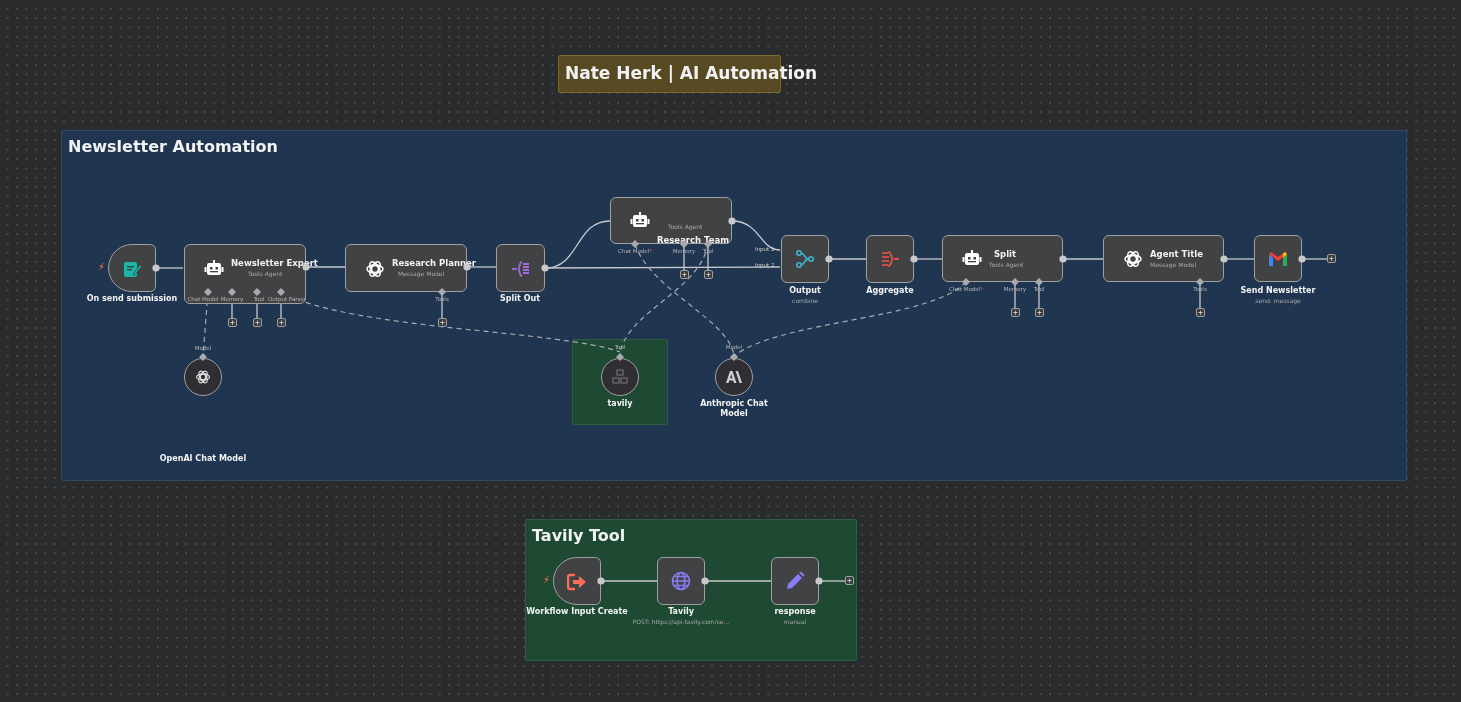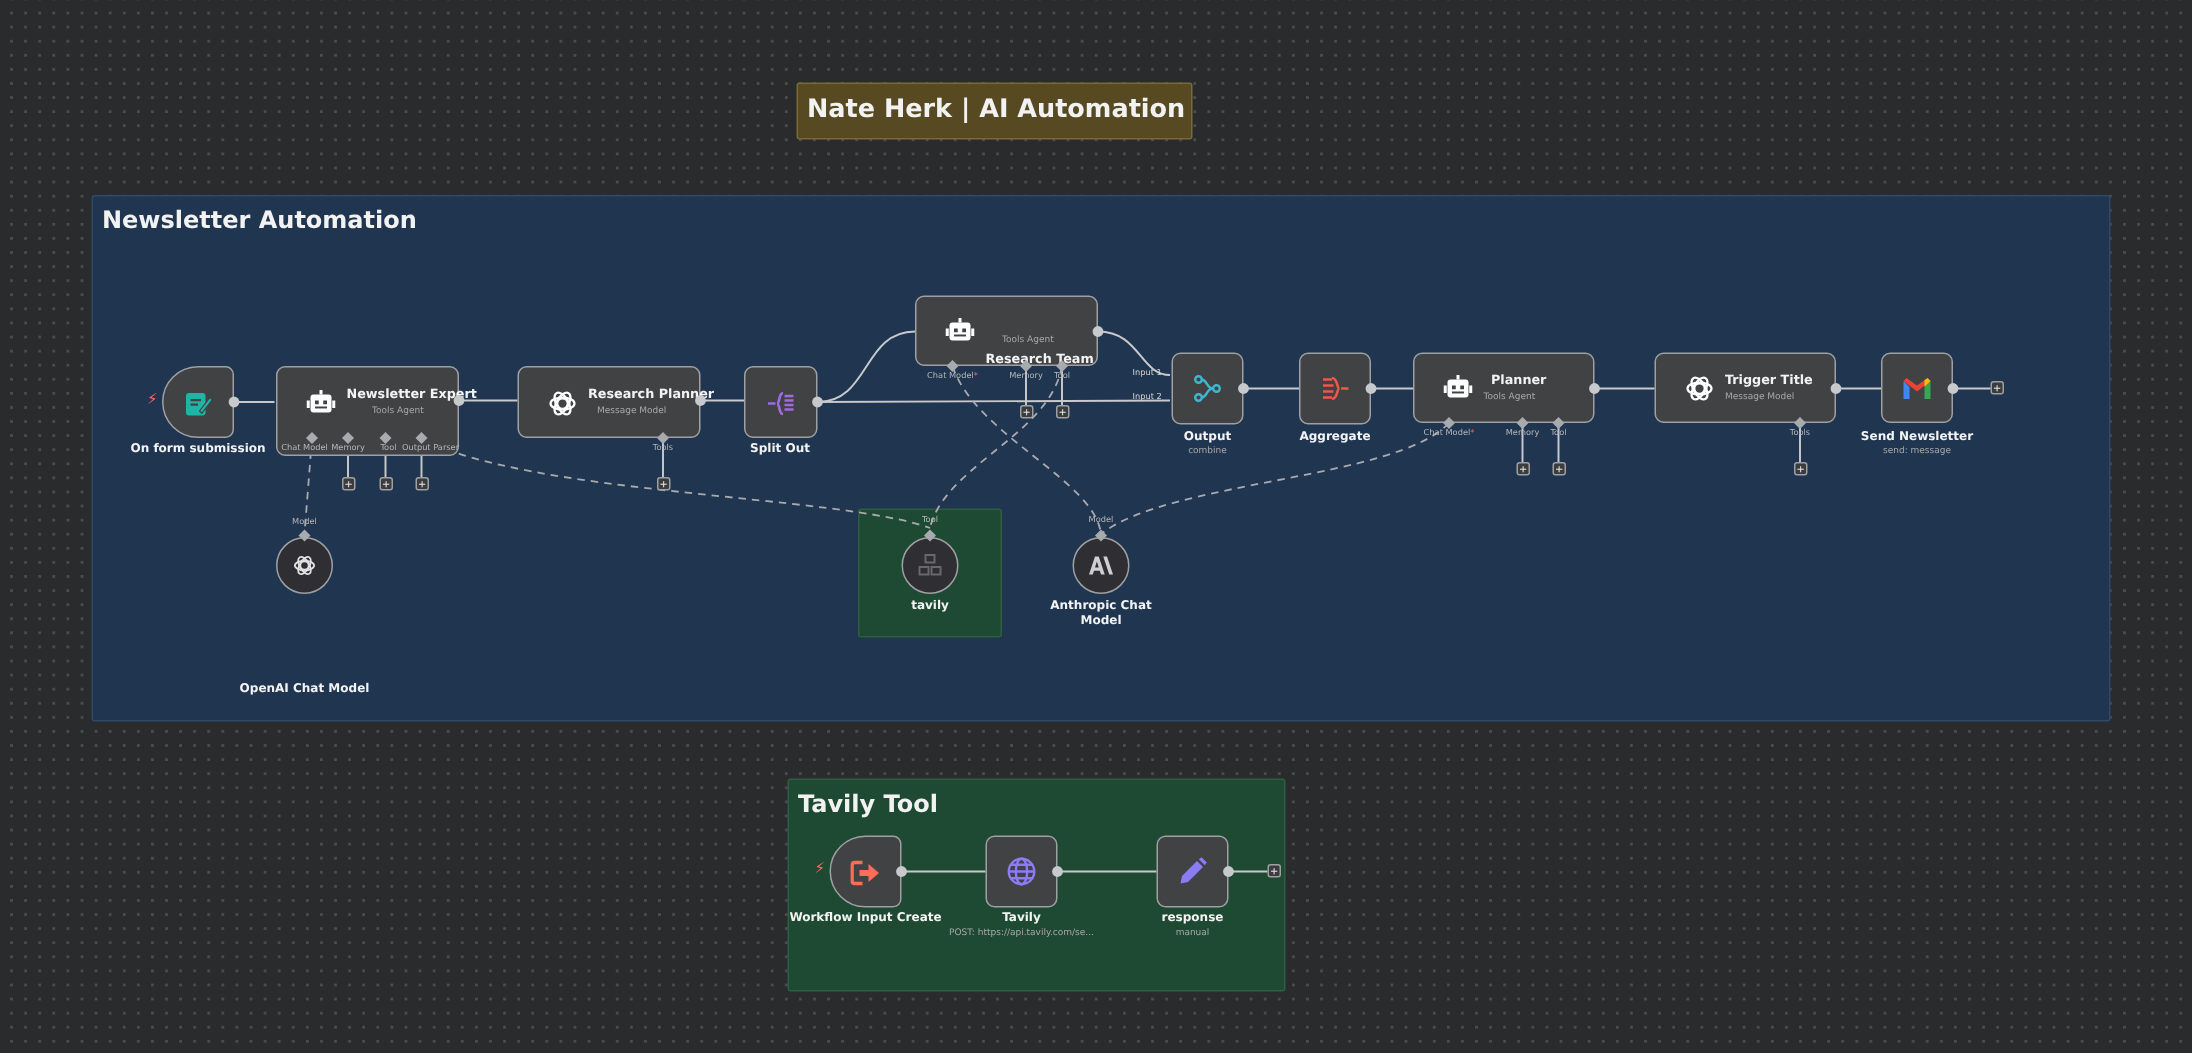--- a/index.html
+++ b/index.html
@@ -7,21 +7,21 @@
     width:1461px; height:702px; overflow:hidden; position:relative;
     background-color:#2a2b2c;
     background-image: radial-gradient(circle, #4a4b4d 0.9px, transparent 1.1px);
     background-size: 9.4px 9.4px;
     background-position: 3px 4px;
     font-family: "DejaVu Sans", sans-serif;
     color:#fff;
   }
   .sticky { position:absolute; box-sizing:border-box; border-radius:2px; }
   .sticky-title { position:absolute; font-weight:bold; color:#f2f2f2; white-space:nowrap; }
-  #note-brand { left:531px; top:55px; width:264px; height:38px; background:#574a22; border:1px solid #7a6a33;text-align:center; }
+  #note-brand { left:558px; top:55px; width:223px; height:38px; background:#574a22; border:1px solid #7a6a33;text-align:center; }
   #note-brand .sticky-title { left:6px; top:7px; font-size:17px; }
   #note-newsletter { left:61px; top:130px; width:1346px; height:351px; background:#1f3550; border:1px solid #30496a; }
   #note-newsletter .sticky-title { left:6px; top:6px; font-size:16px; }
   #note-tavily-small { left:572px; top:339px; width:96px; height:86px; background:#1e4a33; border:1px solid #2d5e42; }
   #note-tavily-tool { left:525px; top:519px; width:332px; height:142px; background:#1e4a33; border:1px solid #2d5e42; }
   #note-tavily-tool .sticky-title { left:6px; top:6px; font-size:16px; }
 
   svg#edges { position:absolute; left:0; top:0; width:1461px; height:702px; pointer-events:none; }
 
   .node { position:absolute; box-sizing:border-box; background:#414244; border:1.5px solid #9fa0a3; border-radius:6px; }
@@ -99,21 +99,21 @@
 <div class="node trigger" style="left:108px;top:244px;width:48px;height:48px;">
   <span class="icon" style="left:12px;top:13px;width:22px;height:22px;">
     <svg width="20" height="20" viewBox="0 0 20 20">
         <rect x="2" y="3" width="13" height="15" rx="2" fill="#1fb5a6"></rect>
         <rect x="5" y="7" width="7" height="1.5" fill="#414244"></rect>
         <rect x="5" y="10" width="5" height="1.5" fill="#414244"></rect>
         <path d="M11 15 L18 6 L19.5 7.5 L12.5 16.5 Z" fill="#1fb5a6" stroke="#414244" stroke-width="0.8"></path>
       </svg>
   </span>
 </div>
-<div class="label-below" style="left:132px;top:294px;">On form submission</div>
+<div class="label-below" style="left:132px;top:294px;">On send submission</div>
 
 <div class="node" style="left:184px;top:244px;width:122px;height:60px;">
   <span class="icon" style="left:18px;top:14px;width:22px;height:20px;">
     <svg width="20" height="18" viewBox="0 0 20 18">
         <rect x="9" y="0" width="2" height="3" fill="#fff"></rect>
         <rect x="3" y="3" width="14" height="12" rx="2" fill="#fff"></rect>
         <rect x="0.5" y="7" width="2" height="5" fill="#fff"></rect>
         <rect x="17.5" y="7" width="2" height="5" fill="#fff"></rect>
         <rect x="6" y="7" width="2.5" height="2.5" fill="#414244"></rect>
         <rect x="11.5" y="7" width="2.5" height="2.5" fill="#414244"></rect>
@@ -209,39 +209,39 @@
     <svg width="20" height="18" viewBox="0 0 20 18">
         <rect x="9" y="0" width="2" height="3" fill="#fff"></rect>
         <rect x="3" y="3" width="14" height="12" rx="2" fill="#fff"></rect>
         <rect x="0.5" y="7" width="2" height="5" fill="#fff"></rect>
         <rect x="17.5" y="7" width="2" height="5" fill="#fff"></rect>
         <rect x="6" y="7" width="2.5" height="2.5" fill="#414244"></rect>
         <rect x="11.5" y="7" width="2.5" height="2.5" fill="#414244"></rect>
         <rect x="6" y="11" width="8" height="1.3" fill="#414244"></rect>
       </svg>
   </span>
-  <span class="title-in" style="left:51px;top:13px;">Planner</span>
+  <span class="title-in" style="left:51px;top:13px;">Split</span>
   <span class="sub-in" style="left:46px;top:25px;">Tools Agent</span>
 </div>
 <span class="port-label" style="left:966px;top:286px;"><span>Chat Model</span><span class="req">*</span></span>
 <span class="port-label" style="left:1015px;top:286px;">Memory</span>
 <span class="port-label" style="left:1039px;top:286px;">Tool</span>
 <span class="plus" style="left:1011px;top:308px;">+</span>
 <span class="plus" style="left:1035px;top:308px;">+</span>
 
 <div class="node" style="left:1103px;top:235px;width:121px;height:47px;">
   <span class="icon" style="left:18px;top:12px;width:22px;height:22px;">
     <svg width="20" height="20" viewBox="0 0 20 20" fill="none" stroke="#fff" stroke-width="1.5">
         <circle cx="10" cy="10" r="3.5"></circle>
         <ellipse cx="10" cy="10" rx="8" ry="4"></ellipse>
         <ellipse cx="10" cy="10" rx="8" ry="4" transform="rotate(60 10 10)"></ellipse>
         <ellipse cx="10" cy="10" rx="8" ry="4" transform="rotate(120 10 10)"></ellipse>
       </svg>
   </span>
-  <span class="title-in" style="left:46px;top:13px;">Trigger Title</span>
+  <span class="title-in" style="left:46px;top:13px;">Agent Title</span>
   <span class="sub-in" style="left:46px;top:25px;">Message Model</span>
 </div>
 <span class="port-label" style="left:1200px;top:286px;">Tools</span>
 <span class="plus" style="left:1196px;top:308px;">+</span>
 
 <div class="node" style="left:1254px;top:235px;width:48px;height:47px;">
   <span class="icon" style="left:12px;top:12px;width:22px;height:22px;">
     <svg width="20" height="16" viewBox="0 0 20 16">
         <path d="M1 3 V15 H5 V7 Z" fill="#4285f4"></path>
         <path d="M19 3 V15 H15 V7 Z" fill="#34a853"></path>

